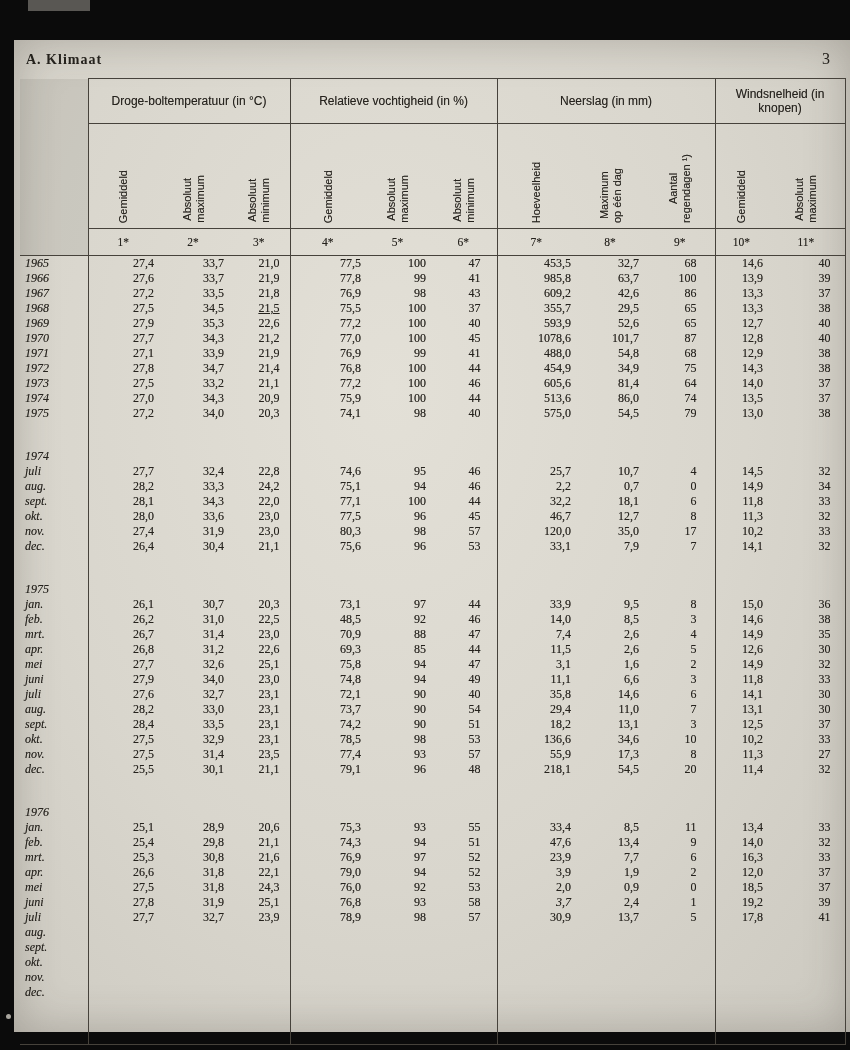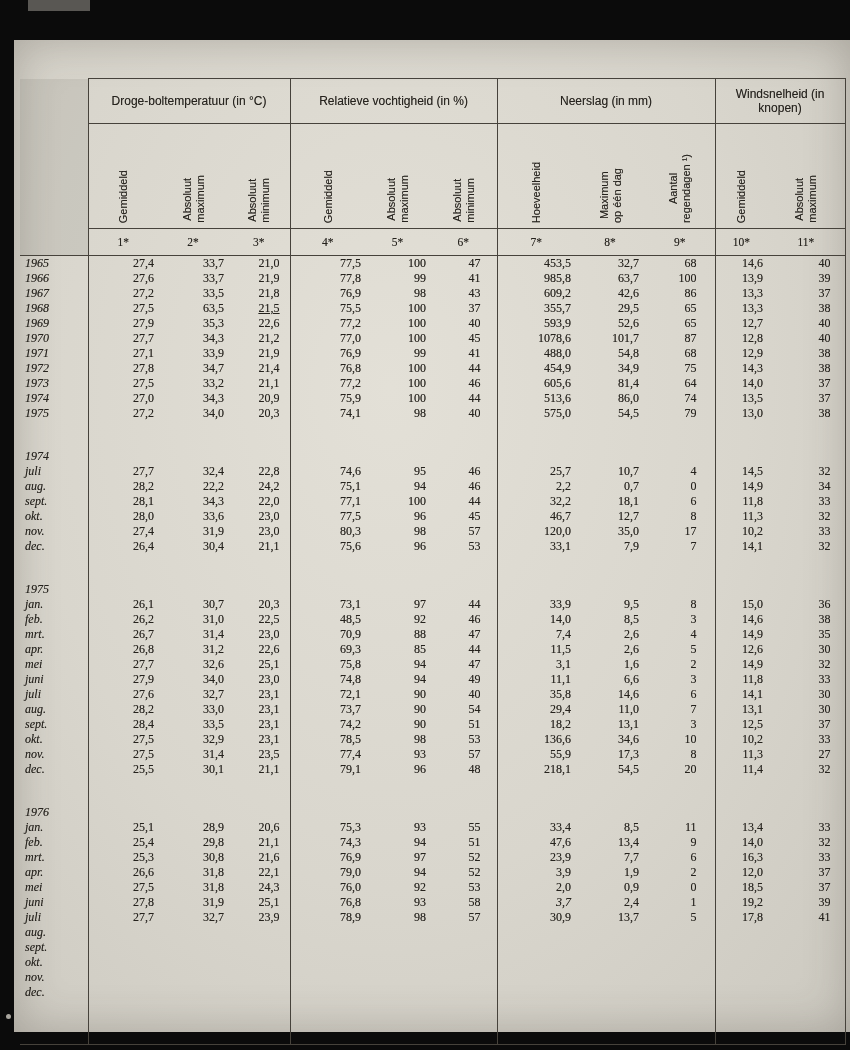--- a/index.html
+++ b/index.html
@@ -51,20 +51,24 @@
 </style>
 </head>
 <body>
 
 <div class="scan">
   <div class="notch"></div>
   <div class="speck"></div>
 
   <div class="paper">
 
+    <div class="page-header">
+      <span class="page-title">A. Klimaat</span>
+      <span class="page-number">3</span>
+    </div>
 
     <div class="tablewrap">
       <table>
         <colgroup>
           <col style="width:68px">
           <col style="width:70px">
             <col style="width:70px">
             <col style="width:62px">
           <col style="width:75px">
             <col style="width:65px">
@@ -200,21 +204,21 @@
               <td class="val" style="padding-right: 16px;">43</td>
               <td class="val gl" style="padding-right: 4px;">609,2</td>
               <td class="val" style="padding-right: 6px;">42,6</td>
               <td class="val" style="padding-right: 18px;">86</td>
               <td class="val gl" style="padding-right: 4px;">13,3</td>
               <td class="val gr" style="padding-right: 14px;">37</td>
             </tr>
             <tr class="datarow">
               <td class="rl">1968</td>
               <td class="val gl" style="padding-right: 4px;">27,5</td>
-              <td class="val" style="padding-right: 4px;">63,5</td>
+              <td class="val" style="padding-right: 4px;">34,5</td>
               <td class="val" style="padding-right: 10px; text-decoration: underline;">21,5</td>
               <td class="val gl" style="padding-right: 4px;">75,5</td>
               <td class="val" style="padding-right: 4px;">100</td>
               <td class="val" style="padding-right: 16px;">37</td>
               <td class="val gl" style="padding-right: 4px;">355,7</td>
               <td class="val" style="padding-right: 6px;">29,5</td>
               <td class="val" style="padding-right: 18px;">65</td>
               <td class="val gl" style="padding-right: 4px;">13,3</td>
               <td class="val gr" style="padding-right: 14px;">38</td>
             </tr>
@@ -354,21 +358,21 @@
               <td class="val" style="padding-right: 16px;">46</td>
               <td class="val gl" style="padding-right: 4px;">25,7</td>
               <td class="val" style="padding-right: 6px;">10,7</td>
               <td class="val" style="padding-right: 18px;">4</td>
               <td class="val gl" style="padding-right: 4px;">14,5</td>
               <td class="val gr" style="padding-right: 14px;">32</td>
             </tr>
             <tr class="datarow">
               <td class="rl">aug.</td>
               <td class="val gl" style="padding-right: 4px;">28,2</td>
-              <td class="val" style="padding-right: 4px;">22,2</td>
+              <td class="val" style="padding-right: 4px;">33,3</td>
               <td class="val" style="padding-right: 10px;">24,2</td>
               <td class="val gl" style="padding-right: 4px;">75,1</td>
               <td class="val" style="padding-right: 4px;">94</td>
               <td class="val" style="padding-right: 16px;">46</td>
               <td class="val gl" style="padding-right: 4px;">2,2</td>
               <td class="val" style="padding-right: 6px;">0,7</td>
               <td class="val" style="padding-right: 18px;">0</td>
               <td class="val gl" style="padding-right: 4px;">14,9</td>
               <td class="val gr" style="padding-right: 14px;">34</td>
             </tr>

